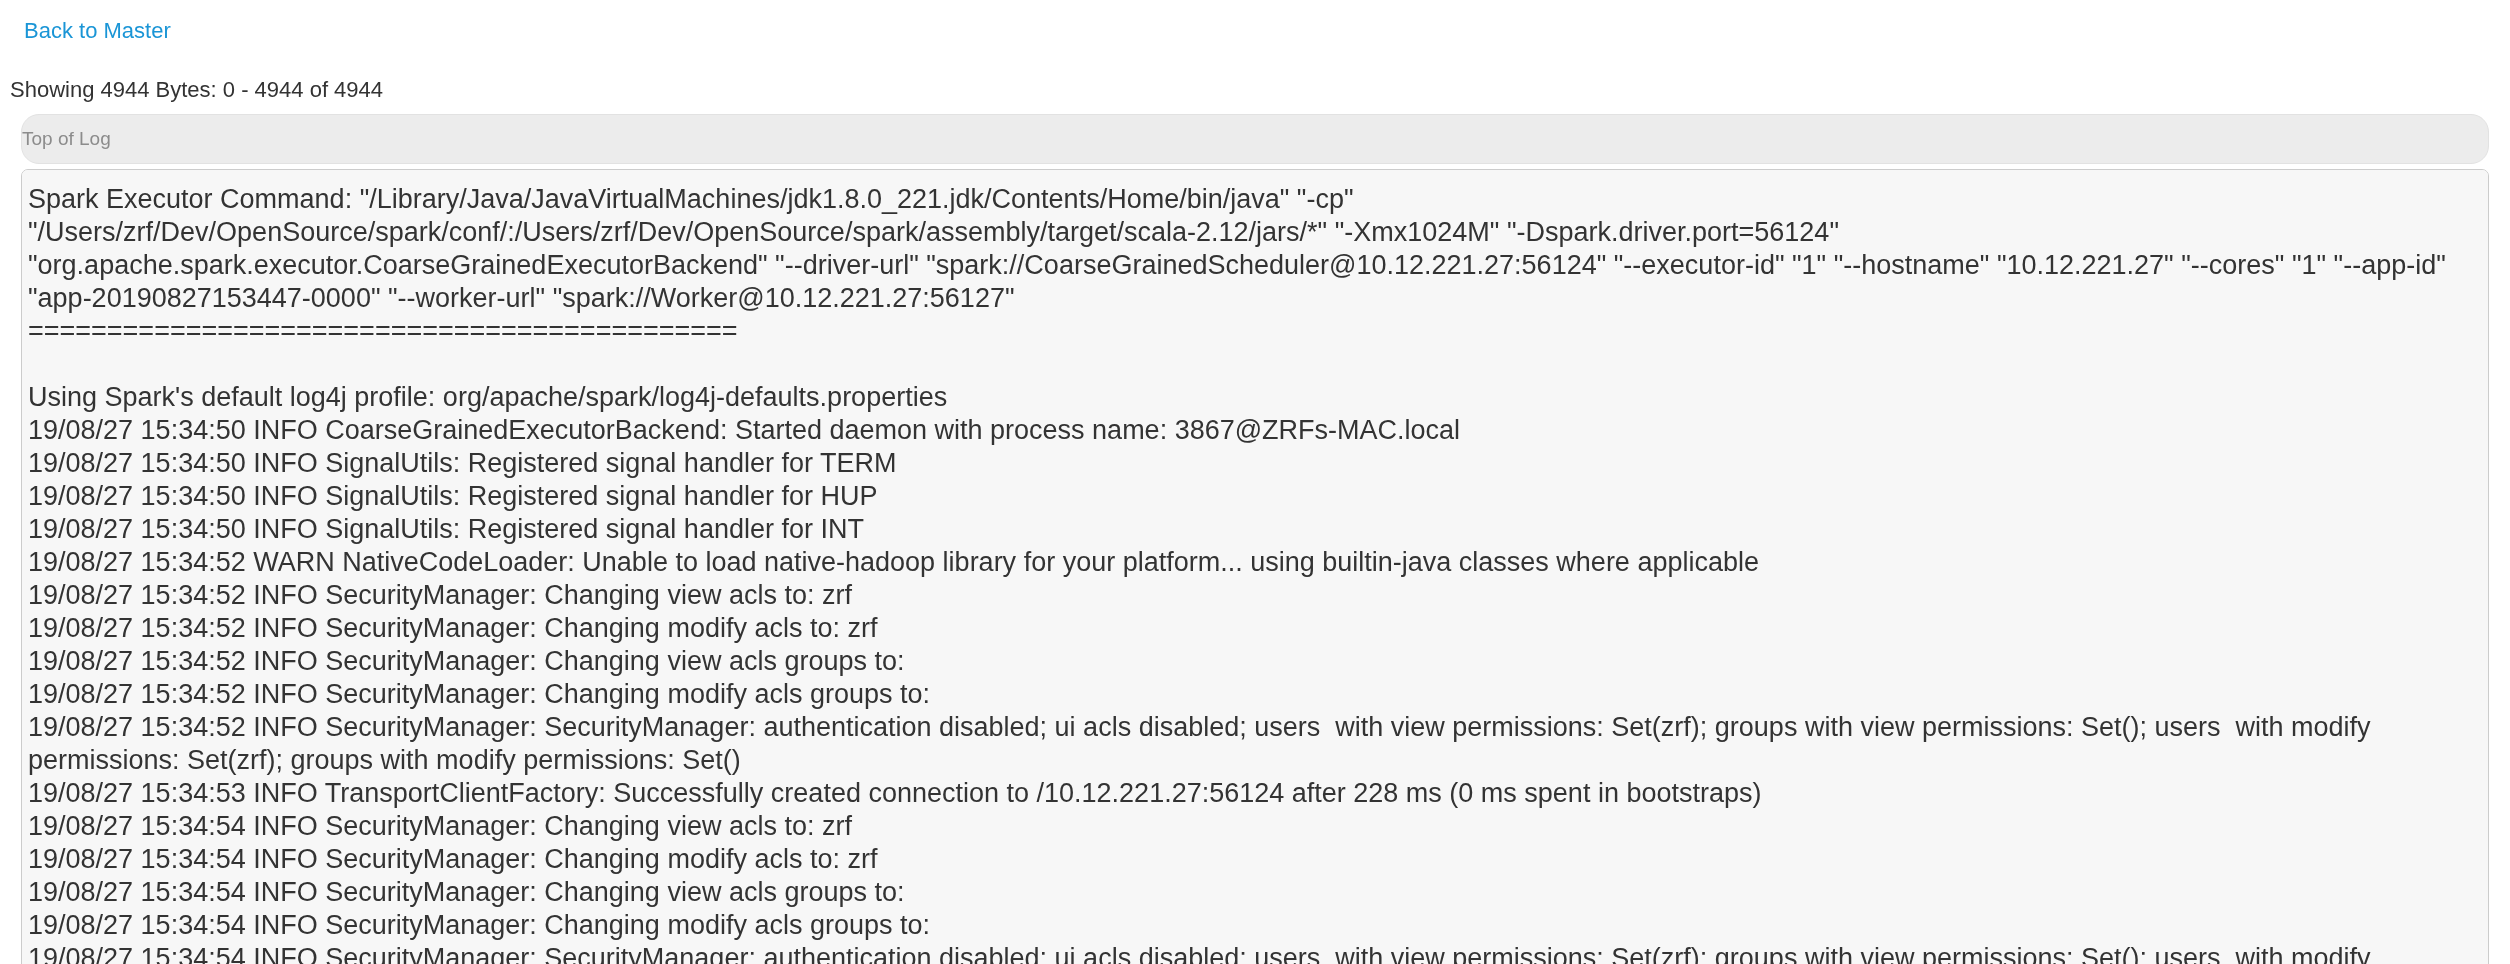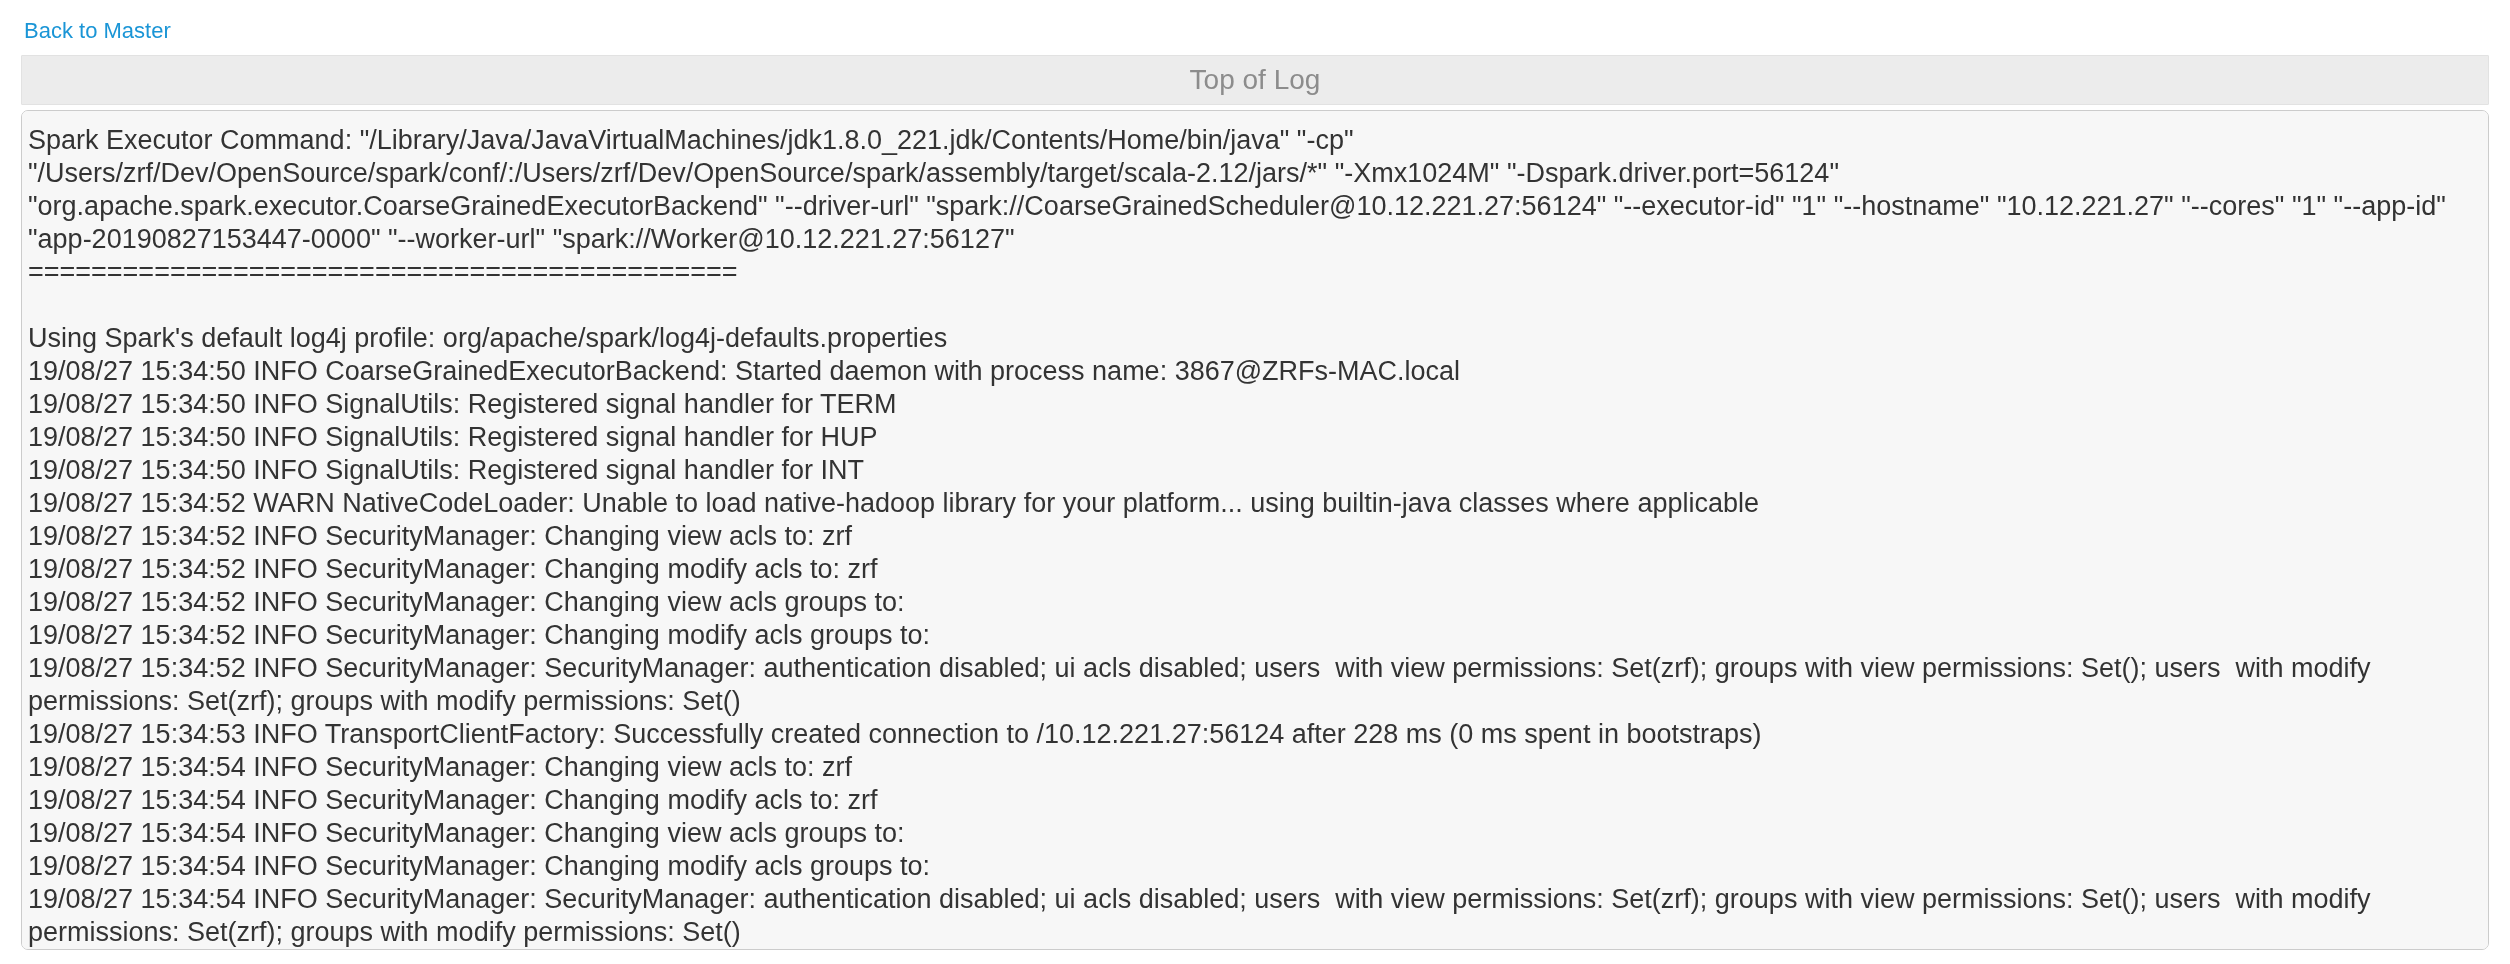--- a/index.html
+++ b/index.html
@@ -39,25 +39,25 @@
     margin: 26px 0 0 10px;
     font-size: 22px;
     line-height: 33px;
     color: var(--body-text);
   }
   .log-nav-button {
     margin: 8px 21px 0 21px;
     height: 50px;
     background: var(--button-bg);
     border: 1px solid var(--button-border);
-    border-radius: 1px;
+    border-radius: 18px;
     color: var(--button-text);
-    font-size: 28px;
+    font-size: 19px;
     line-height: 48px;
-    text-align: center;
+    text-align: left;
     cursor: pointer;
     user-select: none;
   }
   .log-box {
     margin: 5px 21px 0 21px;
     height: 840px;
     background: var(--log-bg);
     border: 1px solid var(--log-border);
     border-radius: 7px;
     overflow: auto;
@@ -74,20 +74,21 @@
     word-break: break-word;
   }
 </style>
 </head>
 <body>
 
 <div>
 
   <a class="back-link" href="#">Back to Master</a>
 
+  <p class="byte-range">Showing 4944 Bytes: 0 - 4944 of 4944</p>
 
   <div class="log-nav-button">Top of Log</div>
 
   <div class="log-box">
     <pre class="log-pre">Spark Executor Command: "/Library/Java/JavaVirtualMachines/jdk1.8.0_221.jdk/Contents/Home/bin/java" "-cp" "/Users/zrf/Dev/OpenSource/spark/conf/:/Users/zrf/Dev/OpenSource/spark/assembly/target/scala-2.12/jars/*" "-Xmx1024M" "-Dspark.driver.port=56124" "org.apache.spark.executor.CoarseGrainedExecutorBackend" "--driver-url" "spark://CoarseGrainedScheduler@10.12.221.27:56124" "--executor-id" "1" "--hostname" "10.12.221.27" "--cores" "1" "--app-id" "app-20190827153447-0000" "--worker-url" "spark://Worker@10.12.221.27:56127"
 =============================================
 
 Using Spark's default log4j profile: org/apache/spark/log4j-defaults.properties
 19/08/27 15:34:50 INFO CoarseGrainedExecutorBackend: Started daemon with process name: 3867@ZRFs-MAC.local
 19/08/27 15:34:50 INFO SignalUtils: Registered signal handler for TERM

